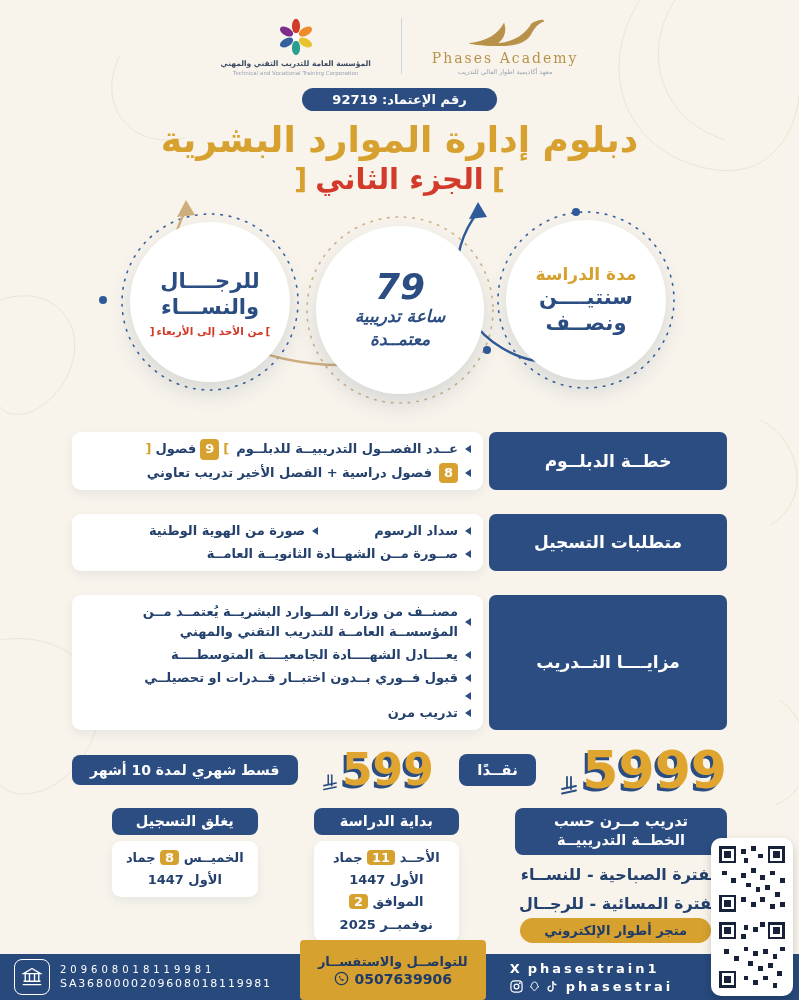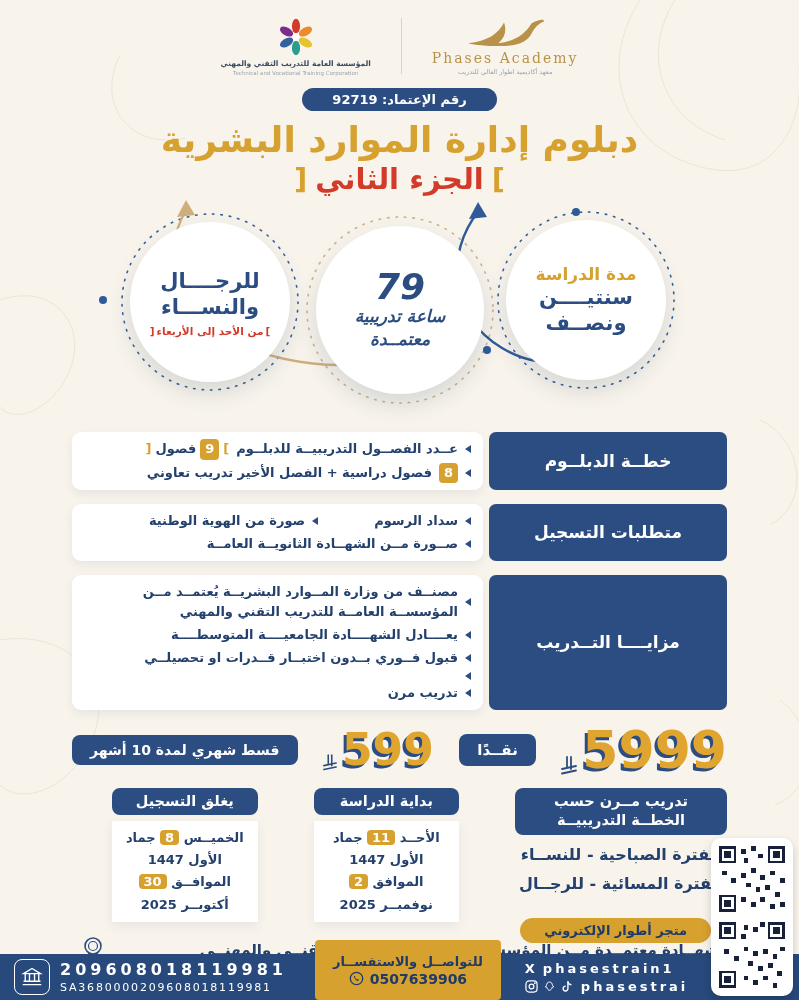--- a/index.html
+++ b/index.html
@@ -37,21 +37,21 @@
   .c-duration{left:506px;top:20px;width:160px;height:160px;}
   .c-hours{left:316px;top:26px;width:168px;height:168px;font-style:italic;}
   .c-audience{left:130px;top:22px;width:160px;height:160px;}
   .c-title{color:#d7a12f;font-size:17px;font-weight:bold;}
   .c-big{color:#2b4d82;font-size:21px;font-weight:bold;line-height:1.25;}
   .c-num{color:#2b4d82;font-size:36px;font-weight:bold;line-height:1;}
   .c-mid{color:#2b4d82;font-size:17px;font-weight:bold;line-height:1.35;}
   .c-note{margin-top:4px;display:flex;direction:rtl;gap:2px;font-size:10.5px;font-weight:bold;color:#d23a2a;}
 
   
-  .sections{margin:10px 72px 0;display:flex;flex-direction:column;gap:14px;}
+  .sections{margin:10px 72px 0;display:flex;flex-direction:column;gap:24px;}
   .s-row{display:flex;gap:6px;align-items:stretch;}
   .s-head{flex:none;width:238px;background:#2b4d82;color:#fff;border-radius:7px;
           display:flex;align-items:center;justify-content:center;font-size:17px;font-weight:bold;}
   .s-body{flex:1;background:#fff;border-radius:9px;box-shadow:0 4px 10px rgba(40,60,95,.08);
           padding:7px 12px;display:flex;flex-direction:column;justify-content:center;gap:3px;}
   .b-line{display:flex;align-items:center;gap:7px;font-size:13px;font-weight:bold;color:#24416e;line-height:1.55;}
   .tri{flex:none;width:0;height:0;border-top:4px solid transparent;border-bottom:4px solid transparent;
        border-right:6px solid #2b4d82;}
   .pair{display:flex;gap:56px;}
   .pair .b-line{flex:none;}
@@ -67,40 +67,40 @@
   .num-small{font-size:44px;}
   .p-pill{background:#2b4d82;color:#fff;font-weight:bold;border-radius:8px;padding:7px 18px;font-size:15px;}
 
   
   .info-row{margin:12px 72px 0;display:flex;gap:16px;align-items:flex-start;}
   .i-box{display:flex;flex-direction:column;gap:6px;margin-left:40px;}
   .i-flex{width:212px;flex:none;}
   .i-grow{flex:1;}
   .i-head{background:#2b4d82;color:#fff;border-radius:8px;text-align:center;font-weight:bold;
           font-size:14.5px;padding:4px 6px;line-height:1.35;}
-  .i-white{background:#fff;border-radius:0;box-shadow:0 4px 10px rgba(40,60,95,.08);
+  .i-white{background:#fff;border-radius:9px;box-shadow:0 4px 10px rgba(40,60,95,.08);
            padding:6px 10px;text-align:center;font-size:13px;font-weight:bold;color:#24416e;line-height:1.7;}
   .i-plain{text-align:center;font-size:16px;font-weight:bold;color:#24416e;line-height:1.8;}
 
   
   .cert{margin:13px 80px 0;display:flex;direction:rtl;align-items:center;justify-content:space-between;}
   .cert-text{font-size:15px;font-weight:bold;color:#24416e;letter-spacing:.5px;}
 
   
   .store{position:absolute;bottom:57px;right:88px;z-index:3;background:#d7a12f;color:#1f3a66;
          font-size:13px;font-weight:bold;padding:5px 24px;border-radius:16px;}
 
   
   .footer{position:absolute;bottom:0;left:0;width:799px;height:46px;background:#27497c;z-index:2;
           display:flex;direction:ltr;align-items:center;padding:0 14px;box-sizing:border-box;}
   .bank{display:flex;align-items:center;gap:10px;}
   .bank-icon{width:34px;height:34px;border:1.6px solid #fff;border-radius:8px;display:flex;
              align-items:center;justify-content:center;}
   .accounts{display:flex;flex-direction:column;gap:2px;color:#fff;}
-  .acct1{font-size:16px;font-weight:bold;letter-spacing:4px;}
+  .acct1{font-size:10px;font-weight:normal;letter-spacing:4px;}
   .acct2{font-size:11px;letter-spacing:1.8px;}
   .contact{position:relative;top:-7px;height:60px;margin-left:28px;background:#d7a12f;border-radius:4px;
            display:flex;flex-direction:column;align-items:center;justify-content:center;gap:2px;
            padding:0 18px;box-sizing:border-box;}
   .contact-label{color:#1f3a66;font-size:13px;font-weight:bold;}
   .contact-phone{display:flex;direction:ltr;align-items:center;gap:6px;color:#1f3a66;
                  font-size:14px;font-weight:bold;}
   .social{margin-left:24px;display:flex;flex-direction:column;gap:3px;}
   .soc-row{display:flex;direction:ltr;align-items:center;gap:8px;color:#fff;}
   .handle{font-size:13px;font-weight:bold;letter-spacing:3px;}
@@ -331,25 +331,20 @@
         </div>
       </div>
 
       <div class="i-box i-grow">
         <div class="i-head">يغلق التسجيل</div>
         <div class="i-white">
           <div>
             <span>الخميــس</span>
             <span class="hl">8</span>
             <span>جماد الأول 1447</span>
-          </div>
-          <div>
-            <span>الموافــق</span>
-            <span class="hl">30</span>
-            <span>أكتوبــر 2025</span>
           </div>
         </div>
       </div>
 
     </div>
 
     <div class="cert">
       <div class="cert-text">شهــادة معتمــدة مــن المؤسســة العامــة للتــدريب التقنــي والمهنــي</div>
       <svg width="26" height="30" viewBox="0 0 26 30">
         <circle cx="13" cy="11" r="8" fill="none" stroke="#2b4d82" stroke-width="1.6"></circle>

